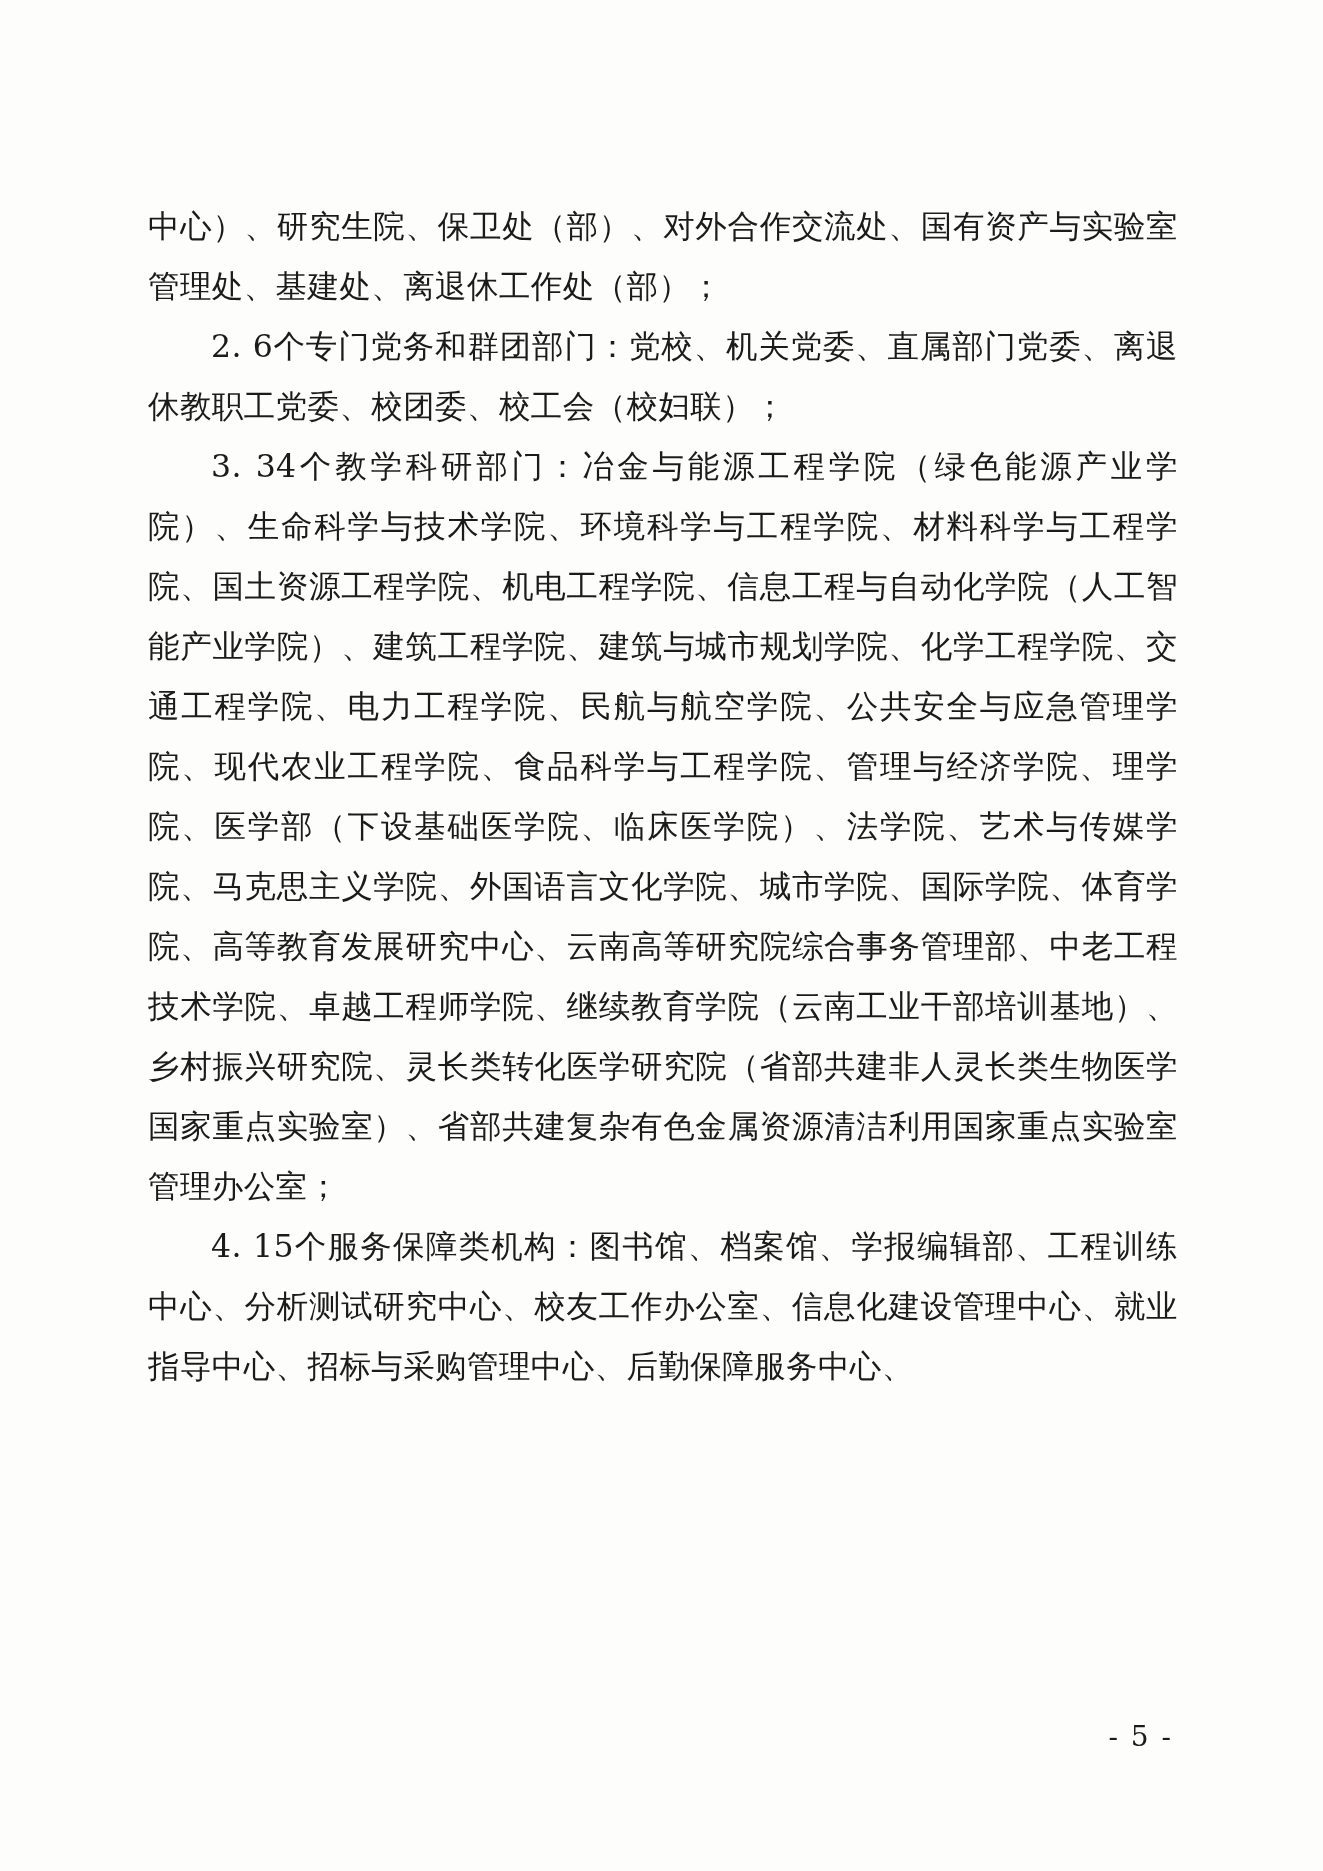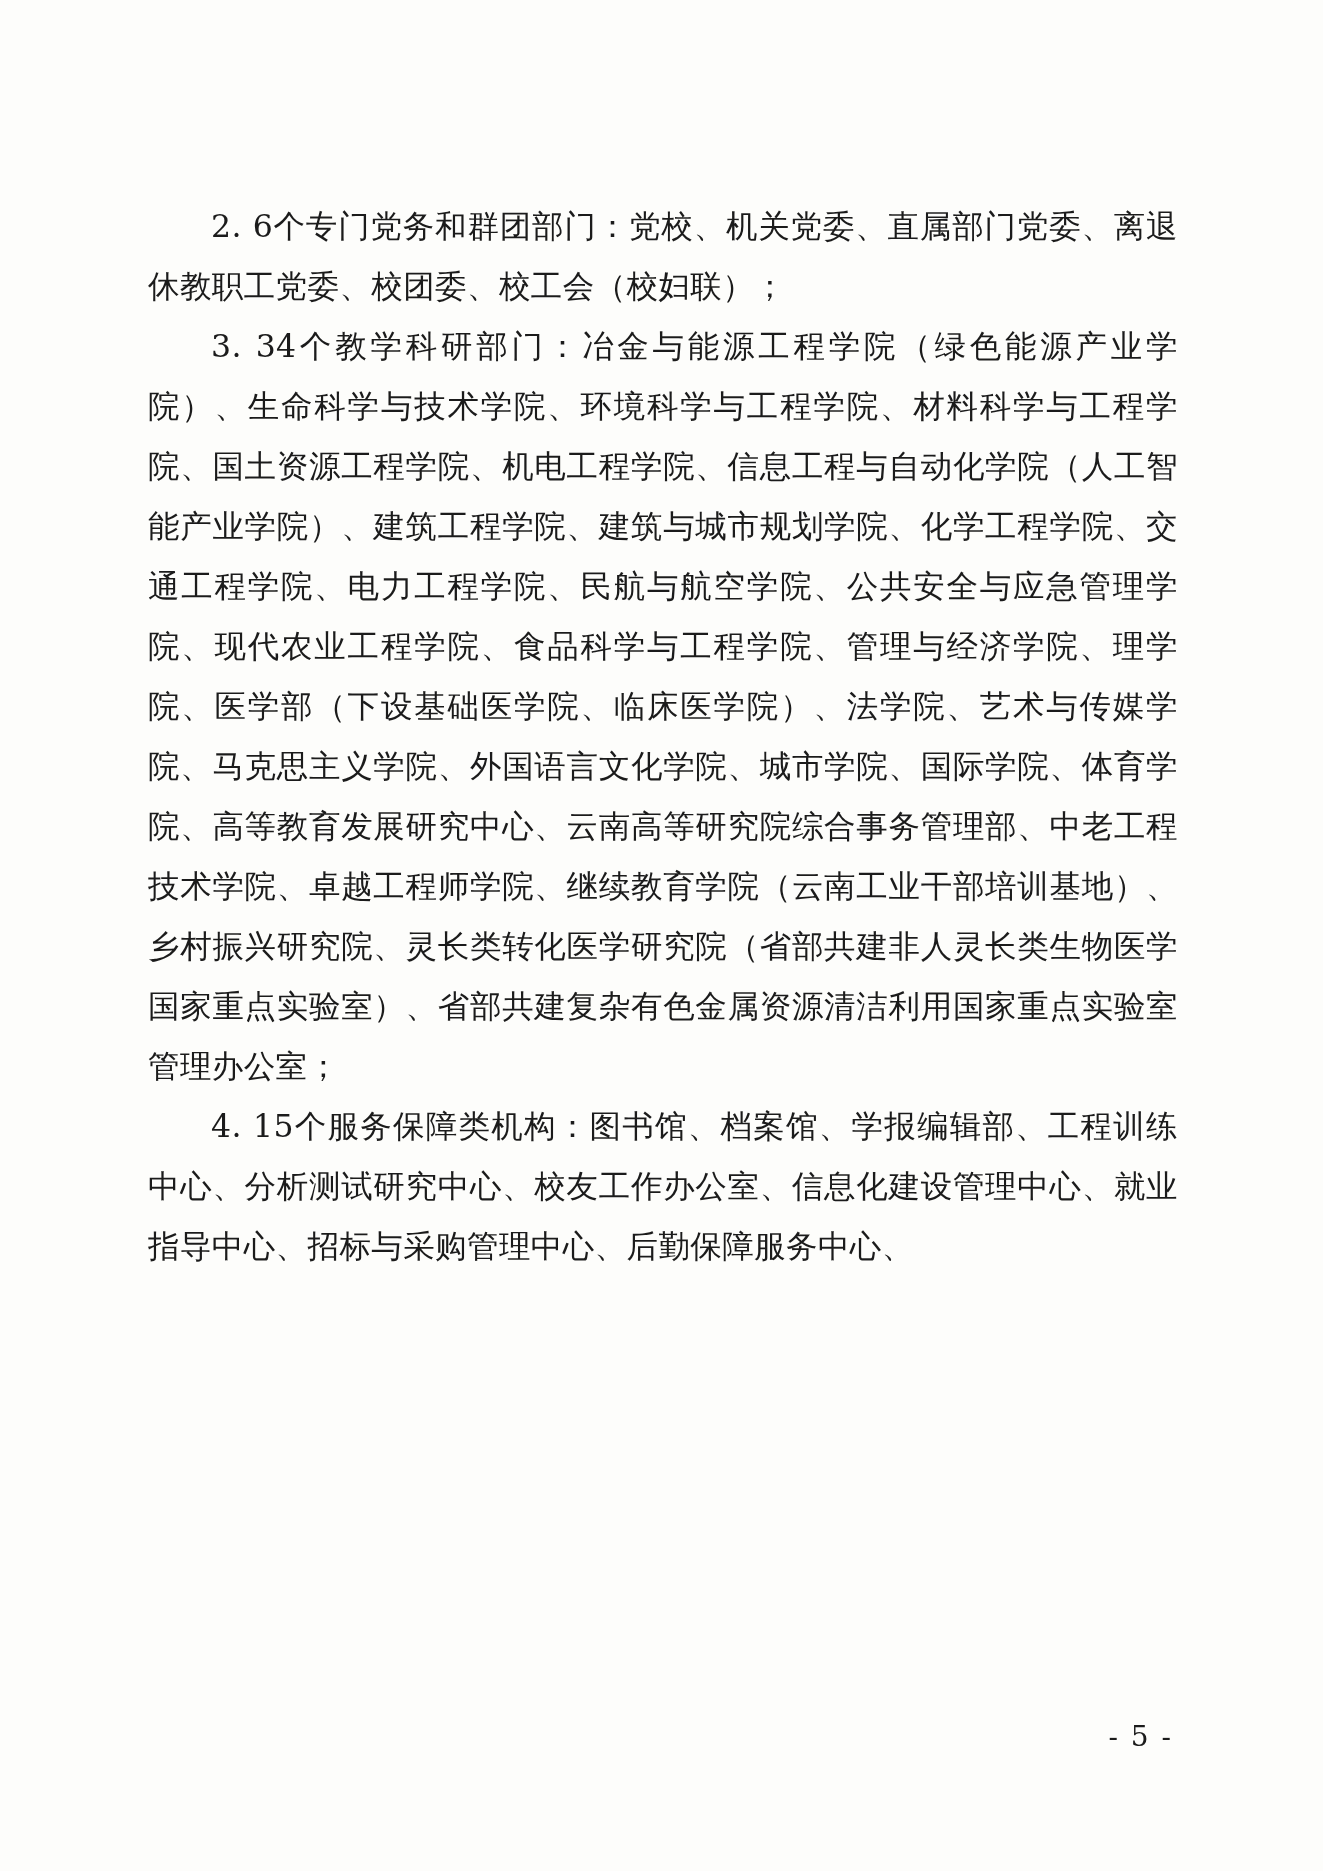--- a/index.html
+++ b/index.html
@@ -44,18 +44,19 @@
     color: #1b1b1b;
     letter-spacing: 2px;
     font-family: "DejaVu Serif", "Liberation Serif", serif;
   }
 </style>
 </head>
 <body>
 
 <div class="page">
   <div class="content">
+    <p class="para">中心）、研究生院、保卫处（部）、对外合作交流处、国有资产与实验室管理处、基建处、离退休工作处（部）；</p>
     <p class="para indent">2. 6个专门党务和群团部门：党校、机关党委、直属部门党委、离退休教职工党委、校团委、校工会（校妇联）；</p>
     <p class="para indent">3. 34个教学科研部门：冶金与能源工程学院（绿色能源产业学院）、生命科学与技术学院、环境科学与工程学院、材料科学与工程学院、国土资源工程学院、机电工程学院、信息工程与自动化学院（人工智能产业学院）、建筑工程学院、建筑与城市规划学院、化学工程学院、交通工程学院、电力工程学院、民航与航空学院、公共安全与应急管理学院、现代农业工程学院、食品科学与工程学院、管理与经济学院、理学院、医学部（下设基础医学院、临床医学院）、法学院、艺术与传媒学院、马克思主义学院、外国语言文化学院、城市学院、国际学院、体育学院、高等教育发展研究中心、云南高等研究院综合事务管理部、中老工程技术学院、卓越工程师学院、继续教育学院（云南工业干部培训基地）、乡村振兴研究院、灵长类转化医学研究院（省部共建非人灵长类生物医学国家重点实验室）、省部共建复杂有色金属资源清洁利用国家重点实验室管理办公室；</p>
     <p class="para indent">4. 15个服务保障类机构：图书馆、档案馆、学报编辑部、工程训练中心、分析测试研究中心、校友工作办公室、信息化建设管理中心、就业指导中心、招标与采购管理中心、后勤保障服务中心、</p>
   </div>
   <div class="page-number">- 5 -</div>
 </div>
 
 </body></html>

